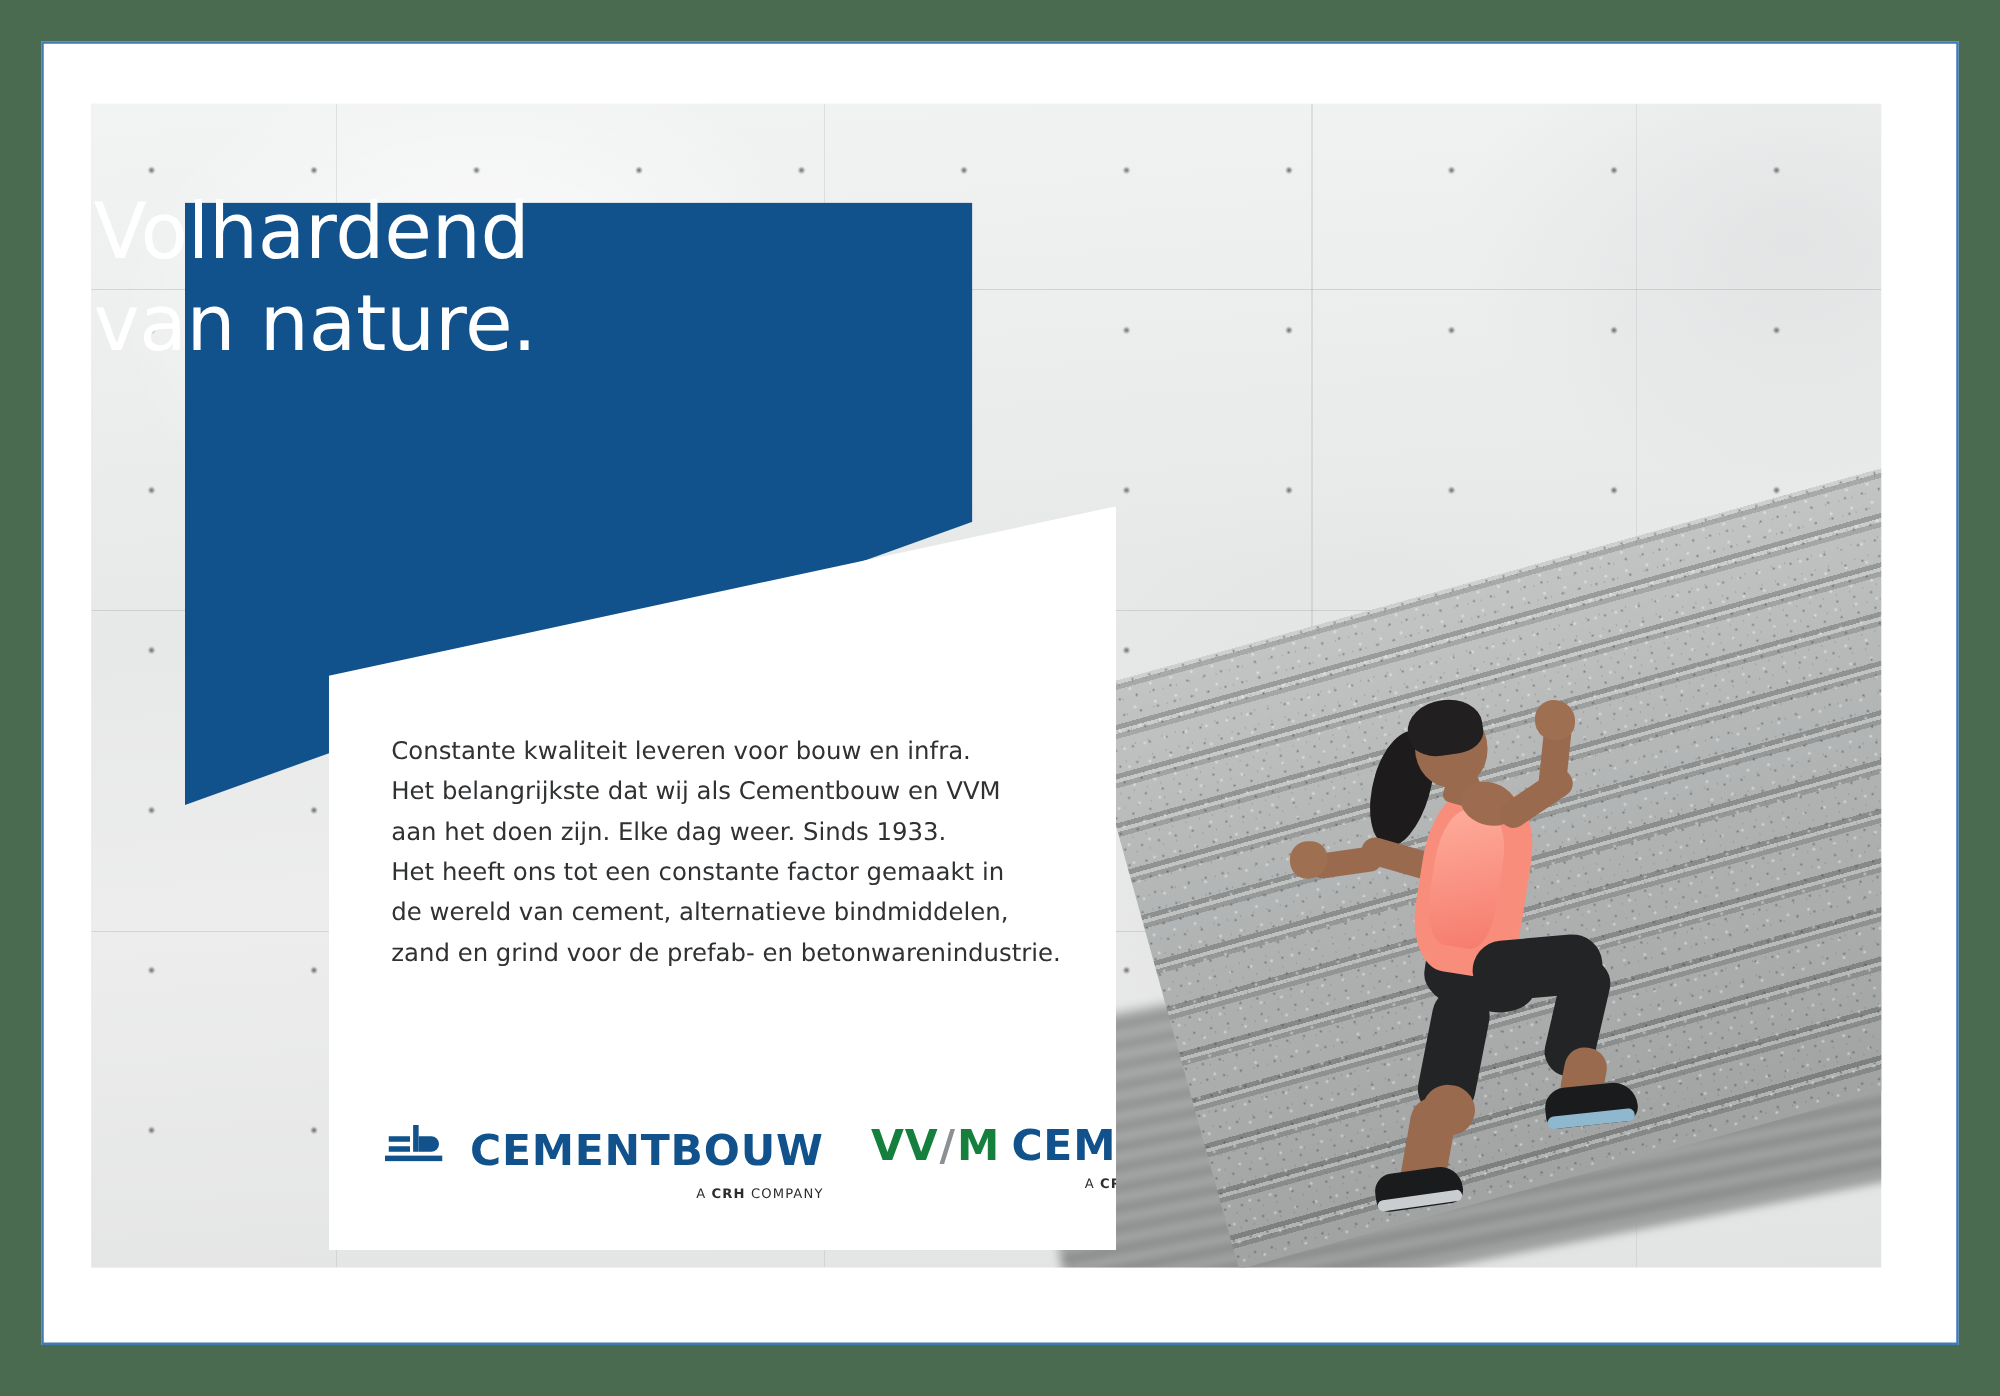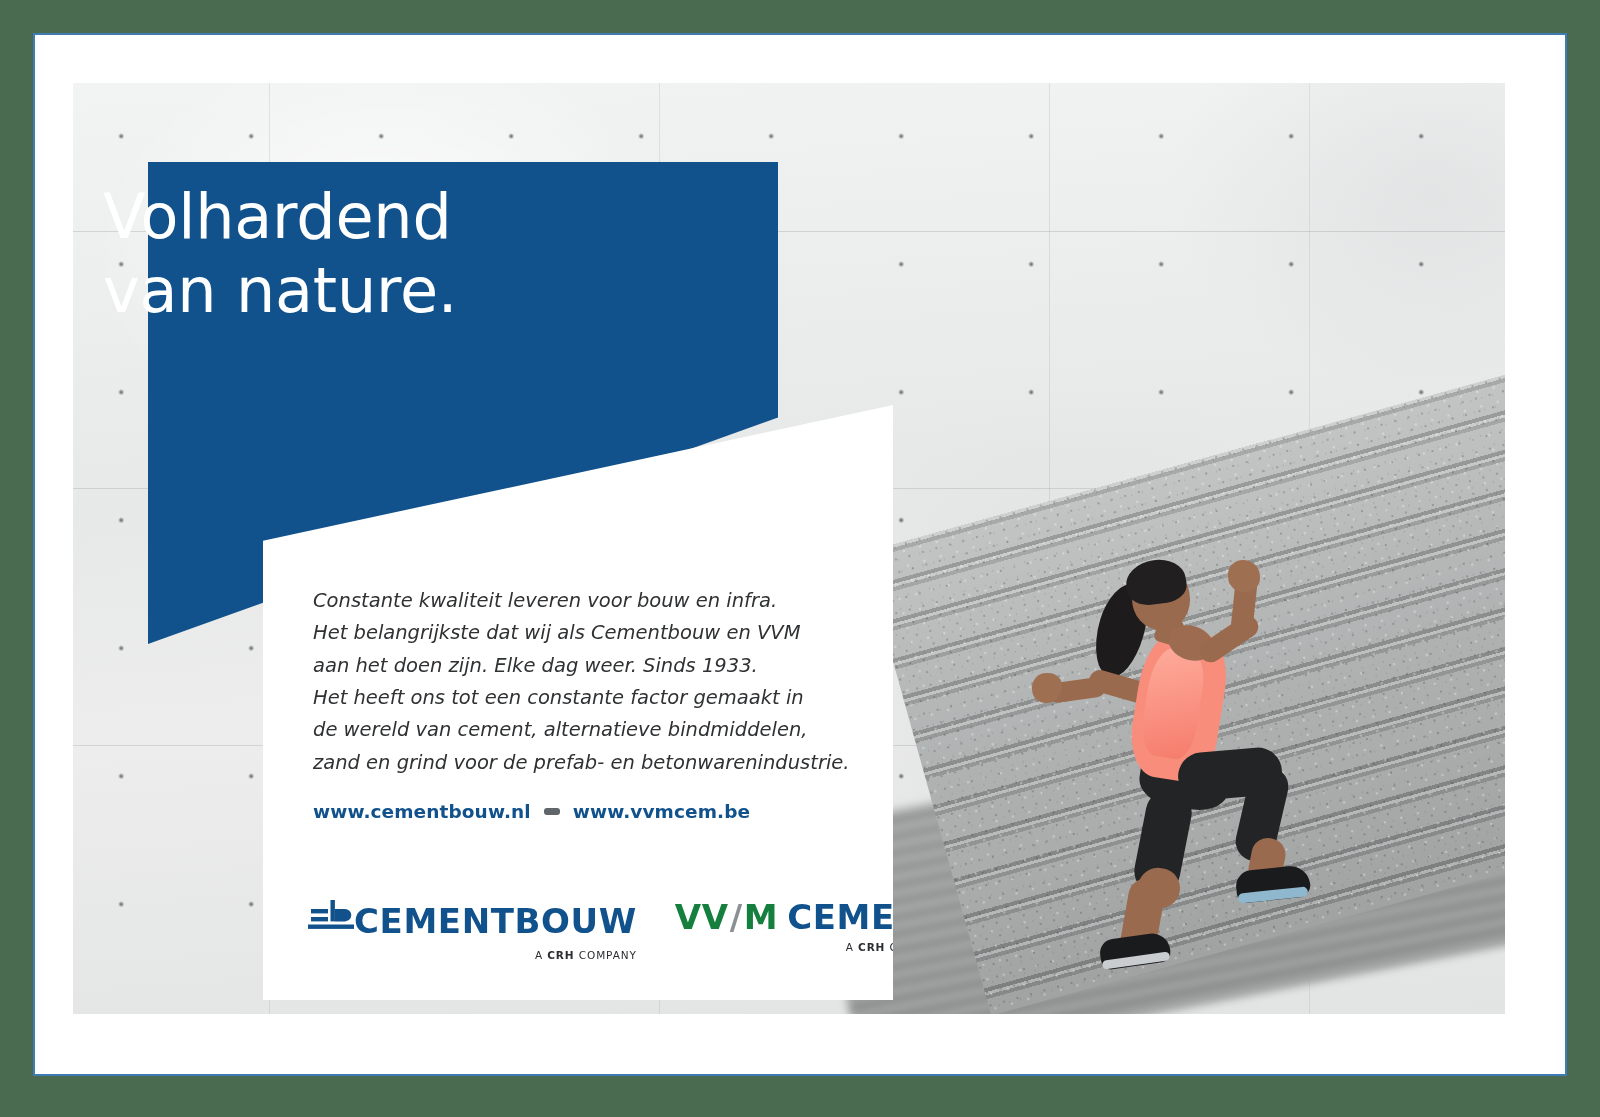--- a/index.html
+++ b/index.html
@@ -169,48 +169,46 @@
   
   .blue-panel {
     position: absolute;
     left: 113px; top: 127px;
     width: 630px; height: 482px;
     background: #11528c;
     clip-path: polygon(0 0, 100% 0, 100% 53%, 0 100%);
   }
   .headline {
     position: absolute;
-    left: 68px; top: 113px;
+    left: 40px; top: 113px;
     color: #ffffff;
     font-size: 62px;
     line-height: 1.19;
     font-weight: 400;
     letter-spacing: -0.2px;
     white-space: pre-line;
-    margin-top: 32px;
   }
 
   
   .white-card {
     position: absolute;
     left: 228px; top: 370px;
     width: 630px; height: 595px;
     background: #ffffff;
     clip-path: polygon(0 22.8%, 100% 0, 100% 100%, 0 100%);
   }
 
   .body-copy {
     position: absolute;
     left: 50px; top: 180px;
     width: 560px;
     color: #2f3133;
     font-size: 19.5px;
     line-height: 1.66;
     white-space: pre-line;
-    font-style: italic;
   }
 
   .url-row {
     position: absolute;
     left: 50px; top: 396px;
     display: flex; align-items: center; gap: 13px;
     font-size: 18.5px; font-weight: 700; color: #11528c;
     letter-spacing: .1px;
   }
   .url-sep {
@@ -221,21 +219,21 @@
   }
 
   
   .logos {
     position: absolute;
     left: 45px; top: 495px;
     display: flex; align-items: flex-start; gap: 38px;
   }
   .logo-block { position: relative; }
 
-  .cb-lockup { display: flex; align-items: center; gap: 0; text-align: right; }
+  .cb-lockup { display: flex; align-items: center; gap: 22px; text-align: right; }
   .cb-mark { width: 46px; height: 42px; flex: 0 0 auto; }
   .cb-word {
     font-size: 34px; font-weight: 700; color: #11528c;
     letter-spacing: .6px; line-height: 1;
   }
   .vvm-word {
     font-size: 34px; font-weight: 700; line-height: 1; letter-spacing: .6px;
     white-space: nowrap;
   }
   .vvm-dark  { color: #15803d; }
@@ -298,25 +296,20 @@
 
   <div class="white-card">
 
     <div class="body-copy">Constante kwaliteit leveren voor bouw en infra.
 Het belangrijkste dat wij als Cementbouw en VVM
 aan het doen zijn. Elke dag weer. Sinds 1933.
 Het heeft ons tot een constante factor gemaakt in
 de wereld van cement, alternatieve bindmiddelen,
 zand en grind voor de prefab- en betonwarenindustrie.</div>
 
-    <div class="url-row">
-      <a href="#" style="text-decoration:none;color:inherit">www.cementbouw.nl</a>
-      <span class="url-sep"></span>
-      <a href="#" style="text-decoration:none;color:inherit">www.vvmcem.be</a>
-    </div>
 
     <div class="logos">
 
       <div class="logo-block">
         <div class="cb-lockup">
           <span class="cb-mark">
             <svg viewBox="0 0 46 42" width="46" height="42" aria-hidden="true">
               <rect x="3" y="9" width="17" height="4.4" fill="#11528c"></rect>
               <rect x="3" y="17" width="17" height="4.4" fill="#11528c"></rect>
               <rect x="22.5" y="0" width="4.4" height="21.4" fill="#11528c"></rect>

